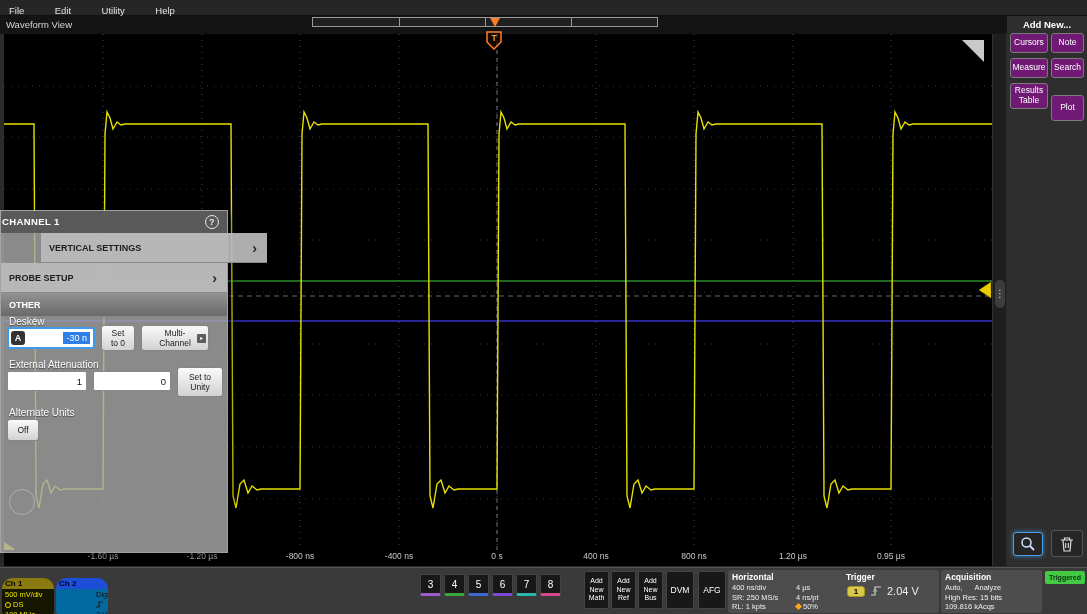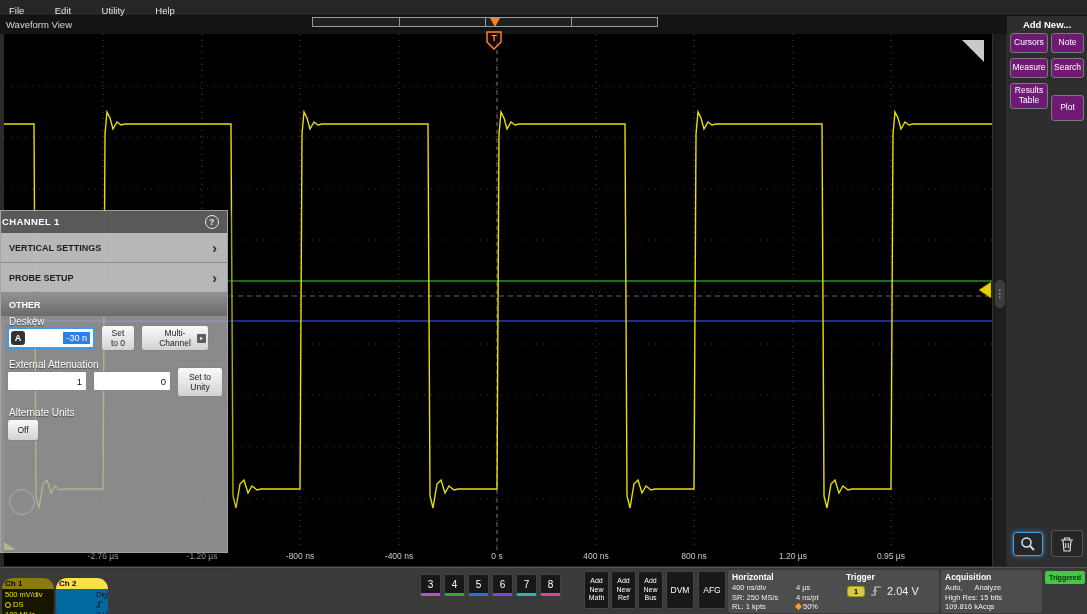--- a/index.html
+++ b/index.html
@@ -53,21 +53,21 @@
   .mc-corner { position:absolute; right:2px; top:8px; width:9px; height:9px; background:#5e5e5e; border-radius:1px; color:#fff; font-size:6px; line-height:9px; text-align:center; }
   .ghost-circle { position:absolute; left:8px; top:278px; width:26px; height:26px; border:1px solid rgba(255,255,255,.3); border-radius:50%; }
 
   
   .bottom-bar { position:absolute; left:0; top:567px; width:1087px; height:47px; background:#3a3a3a; border-top:1px solid #565656; }
   .ch-tile { position:absolute; top:2px; width:52px; height:43px; border-radius:11px; overflow:hidden; cursor:pointer;margin-top:8px; }
   .ch-head { height:11px; font-size:8px; font-weight:bold; line-height:11px; padding-left:3px; }
   .ch-body { height:32px; font-size:7.5px; line-height:10px; padding:1px 0 0 3px; }
   .ch1 .ch-head { background:#8a7a10; color:#000; }
   .ch1 .ch-body { background:#151500; color:#e8e000; }
-  .ch2 .ch-head { background:#fde047; color:#002; }
+  .ch2 .ch-head { background:#1d4ed8; color:#002; }
   .ch2 .ch-body { background:#0369a1; color:#111;padding-left:40px; }
   .chn-btn { position:absolute; top:6px; width:21px; height:22px; background:#181818; border:1px solid #444; border-bottom:3px solid #888; border-radius:2px; color:#fff; font-size:10px; cursor:pointer; }
   .add-btn { position:absolute; top:3px; width:25px; height:38px; background:#181818; border:1px solid #444; border-radius:2px; color:#fff; font-size:7px; line-height:1.25; display:flex; flex-direction:column; align-items:center; justify-content:center; cursor:pointer; }
   .sq-btn { position:absolute; top:3px; width:28px; height:38px; background:#181818; border:1px solid #444; border-radius:2px; color:#fff; font-size:8.5px; display:flex; align-items:center; justify-content:center; cursor:pointer; }
   .panel { position:absolute; top:2px; height:43px; background:#4d4d4d; border-radius:3px; cursor:pointer; }
   .panel-title { font-size:8.5px; font-weight:bold; color:#fff; margin:2px 0 1px 4px; }
   .panel-grid { display:grid; grid-template-columns:64px auto; font-size:7.5px; line-height:9.5px; color:#efefef; padding-left:4px; }
   .diamond { display:inline-block; width:5px; height:5px; background:#ffa41e; transform:rotate(45deg); margin-right:2px; }
   .trig-row { display:flex; align-items:center; gap:5px; padding-left:5px; margin-top:3px; }
   .trig-src { width:18px; height:11px; background:#d9c94a; border:1px solid #a89a20; border-radius:3px; color:#000; font-size:8px; font-weight:bold; text-align:center; line-height:10px; }
@@ -156,42 +156,42 @@
         <path d="M1 1 H15 V11 L8 18 L1 11 Z" fill="rgba(25,12,0,0.6)" stroke="#ff7f27" stroke-width="1.5"></path>
         <text x="8" y="9.5" text-anchor="middle" font-size="8.5" font-weight="bold" fill="#ff9f3f">T</text>
       </svg>
     </div>
 
     
     <div class="corner-tri"></div>
 
     
     <div class="axis-labels">
-      <span class="axis-label" style="left:69px">-2.76 µs</span>
+      <span class="axis-label" style="left:69px">-1.60 µs</span>
       <span class="axis-label" style="left:168px">-1.20 µs</span>
       <span class="axis-label" style="left:266px">-800 ns</span>
       <span class="axis-label" style="left:365px">-400 ns</span>
       <span class="axis-label" style="left:463px">0 s</span>
       <span class="axis-label" style="left:562px">400 ns</span>
       <span class="axis-label" style="left:660px">800 ns</span>
       <span class="axis-label" style="left:759px">1.20 µs</span>
       <span class="axis-label" style="left:857px">0.95 µs</span>
     </div>
   </div>
 
   <div class="scroll-strip">
     <div class="scroll-handle">⋮</div>
   </div>
 
   <div class="dialog">
     <div class="dlg-header">
       <span>CHANNEL 1</span>
       <span class="dlg-help">?</span>
     </div>
-    <div class="dlg-row" style="top:22px;">
+    <div class="dlg-row" style="top:22px;margin-left:40px;">
       <span>VERTICAL SETTINGS</span>
       <span class="dlg-chev">›</span>
     </div>
     <div class="dlg-row" style="top:52px;">
       <span>PROBE SETUP</span>
       <span class="dlg-chev">›</span>
     </div>
     <div class="dlg-row selected" style="top:82px;">
       <span>OTHER</span>
     </div>

